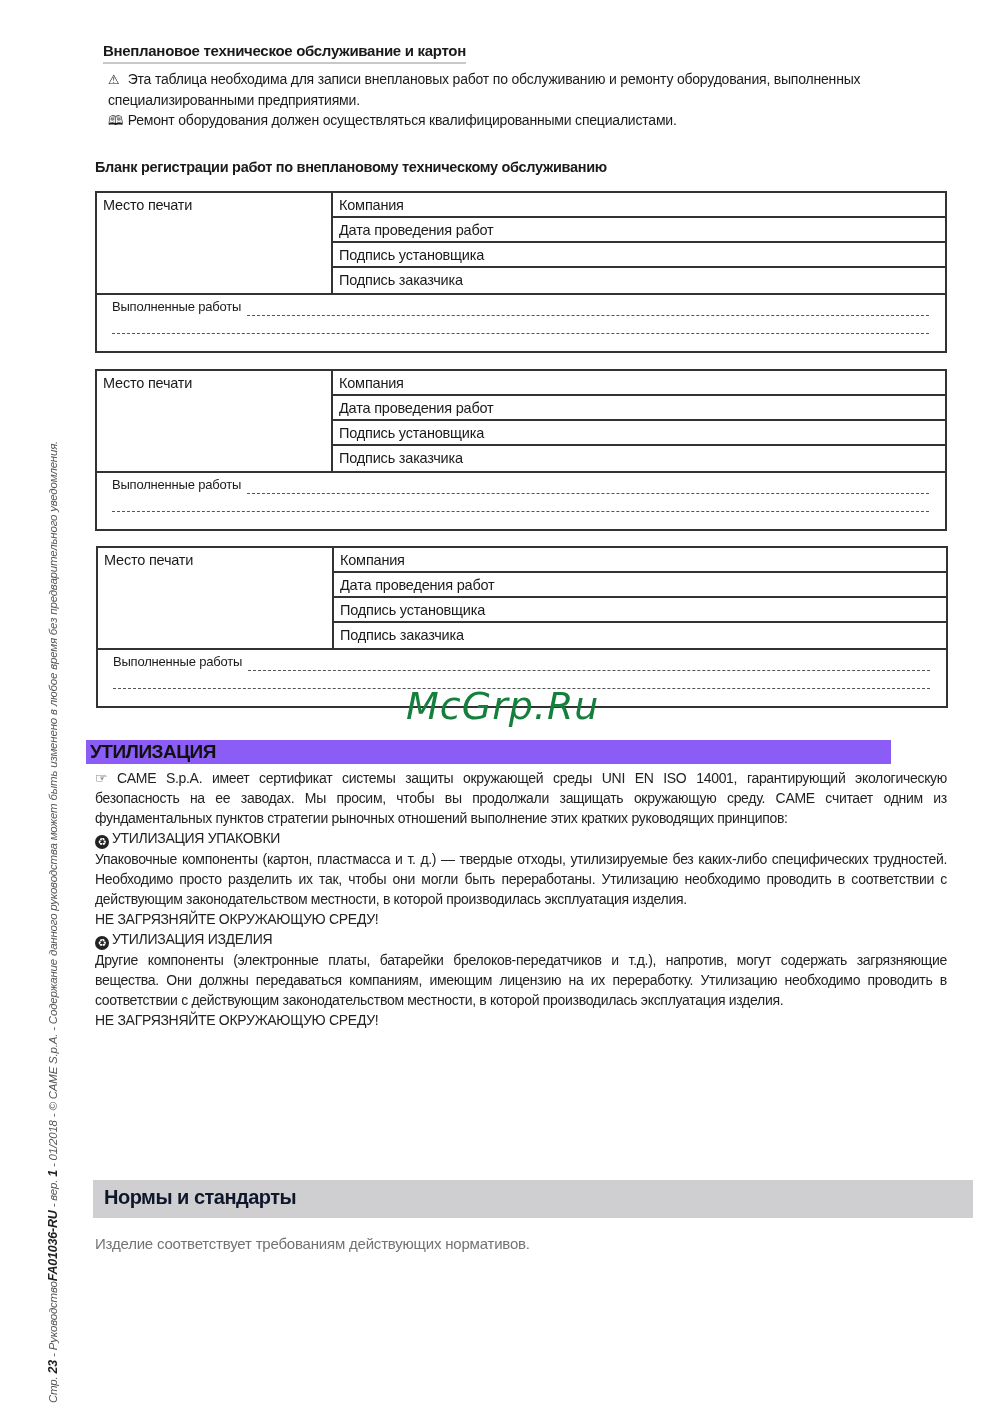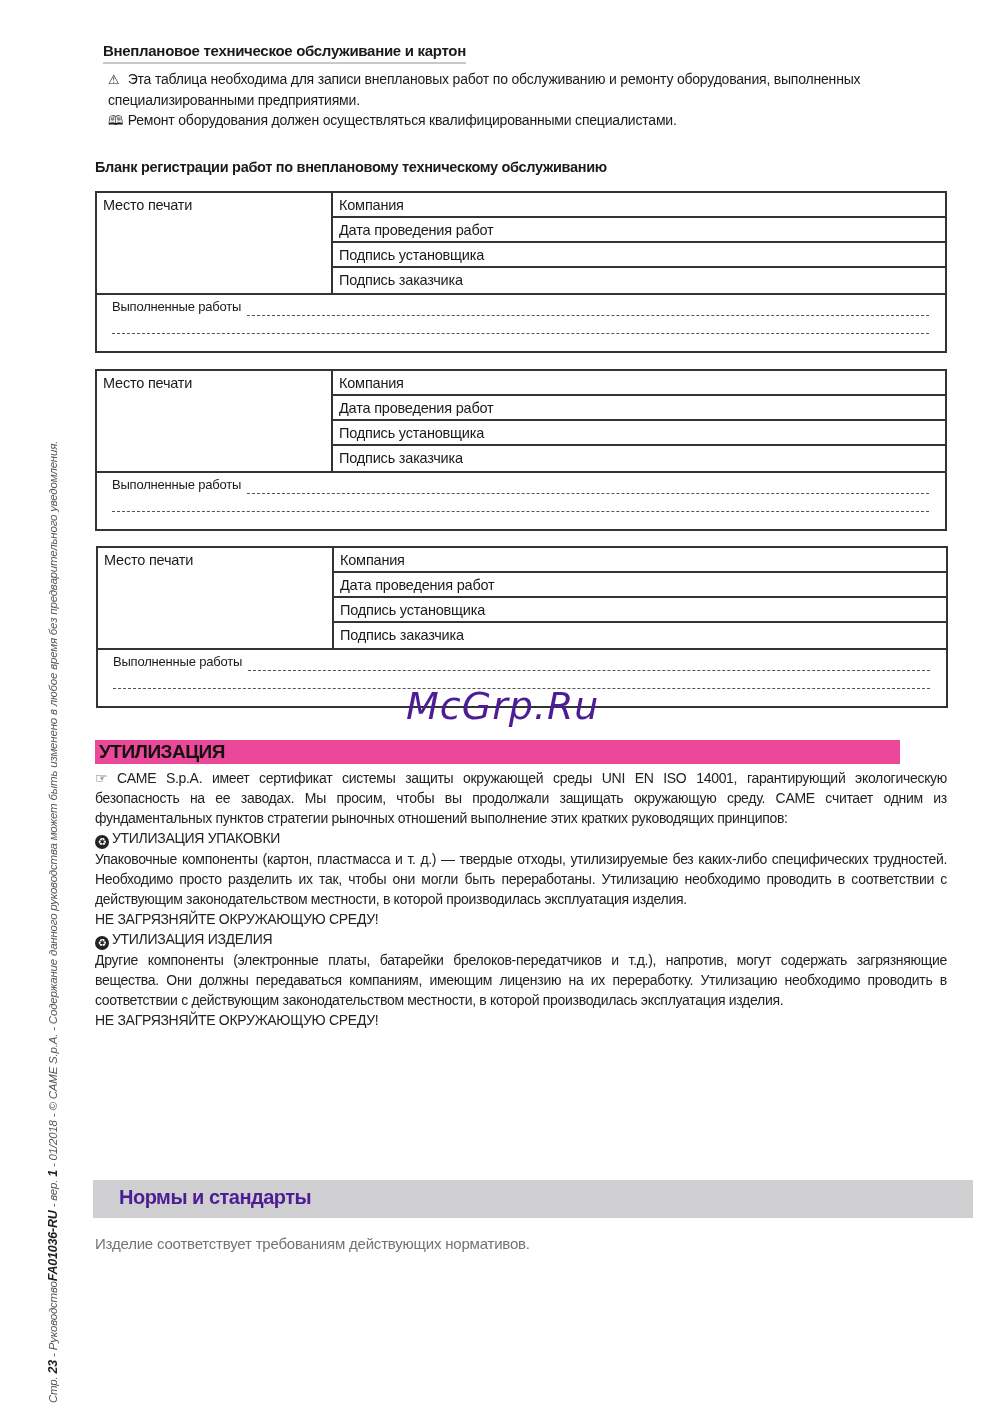--- a/index.html
+++ b/index.html
@@ -21,33 +21,33 @@
   .regform .fields { flex: 1; }
   .regform .field { height: 25px; line-height: 25px; padding-left: 6px; font-size: 14.5px; letter-spacing: -0.2px;
                     border-bottom: 2px solid #333; box-sizing: border-box; }
   .regform .field:last-child { border-bottom: none; }
   .regform .works { height: 56px; position: relative; padding-left: 15px; font-size: 13px; letter-spacing: -0.2px; }
   .regform .works .lbl { position: absolute; left: 15px; top: 4px; background: #fff; padding-right: 4px; }
   .regform .works .line1 { position: absolute; left: 150px; right: 16px; top: 20px; border-bottom: 1px dashed #555; }
   .regform .works .line2 { position: absolute; left: 15px; right: 16px; top: 38px; border-bottom: 1px dashed #555; }
 
   .watermark { position: absolute; left: 406px; top: 684px; font-family: "DejaVu Sans", sans-serif;
-               font-style: oblique; font-size: 38px; color: #4c1d95; letter-spacing: 1px; }
+               font-style: oblique; font-size: 38px; color: #15803d; letter-spacing: 1px; }
 
-  .bar { position: absolute; left: 95px; width: 805px; height: 24px; background: #ec4899; }
+  .bar { position: absolute; left: 86px; width: 805px; height: 24px; background: #8b5cf6; }
   .bar .lbl { position: absolute; left: 4px; top: 1px; font-size: 19px; font-weight: bold; color: #111; letter-spacing: -0.5px; }
 
   .para { position: absolute; left: 95px; width: 852px; font-size: 14px; line-height: 20px; letter-spacing: -0.3px;
           text-align: justify; color: #222; }
   .para p { margin: 0; }
   .recycle { display: inline-block; width: 14px; height: 14px; border-radius: 50%; background: #222; color: #fff;
              font-size: 10px; line-height: 14px; text-align: center; vertical-align: -2px; margin-right: 3px; }
 
   .bar2 { position: absolute; left: 93px; width: 880px; height: 38px; background: #cfcfd1; }
-  .bar2 .lbl { position: absolute; left: 26px; top: 6px; font-size: 20px; font-weight: bold; color: #4c1d95; letter-spacing: -0.5px; }
+  .bar2 .lbl { position: absolute; left: 11px; top: 6px; font-size: 20px; font-weight: bold; color: #0f172a; letter-spacing: -0.5px; }
 
   .std-text { position: absolute; left: 95px; top: 1235px; font-size: 15px; color: #737373; letter-spacing: -0.2px; }
 
   .side { position: absolute; left: 46px; top: 1403px; transform: rotate(-90deg); transform-origin: left top;
           font-size: 11.5px; font-style: italic; color: #555; white-space: nowrap; letter-spacing: -0.2px; }
   .side b { font-style: italic; color: #222; font-size: 12.5px; }
 </style>
 </head>
 <body>
 

